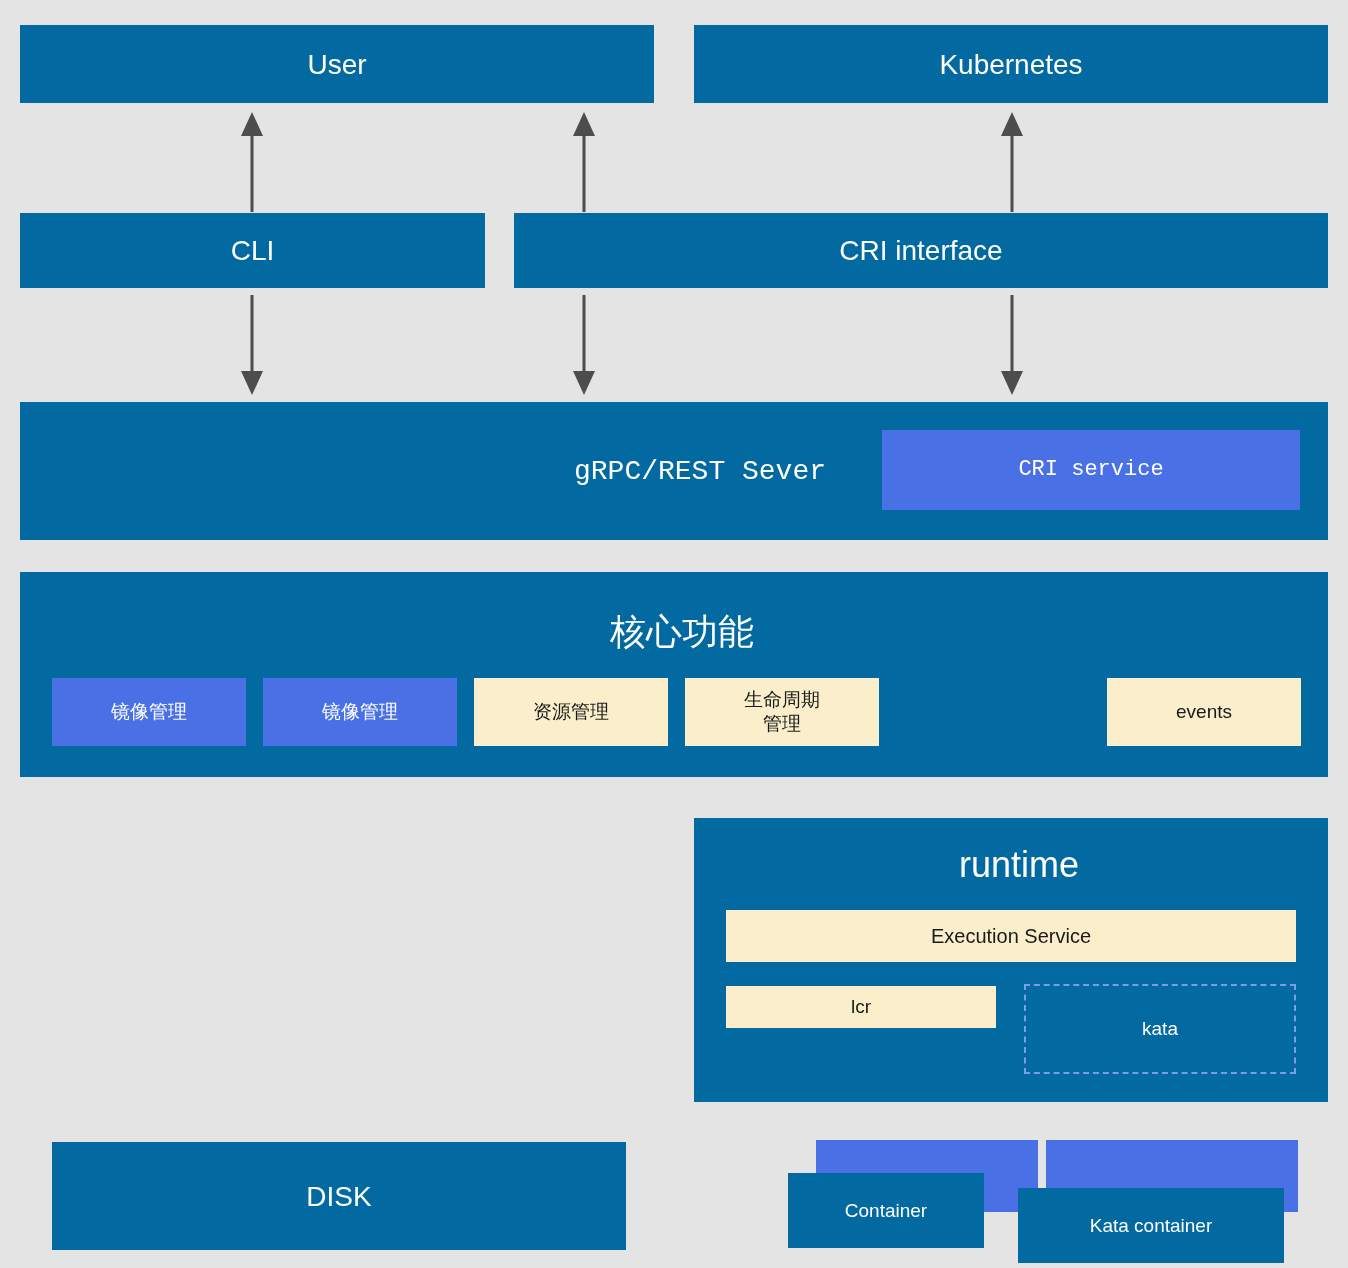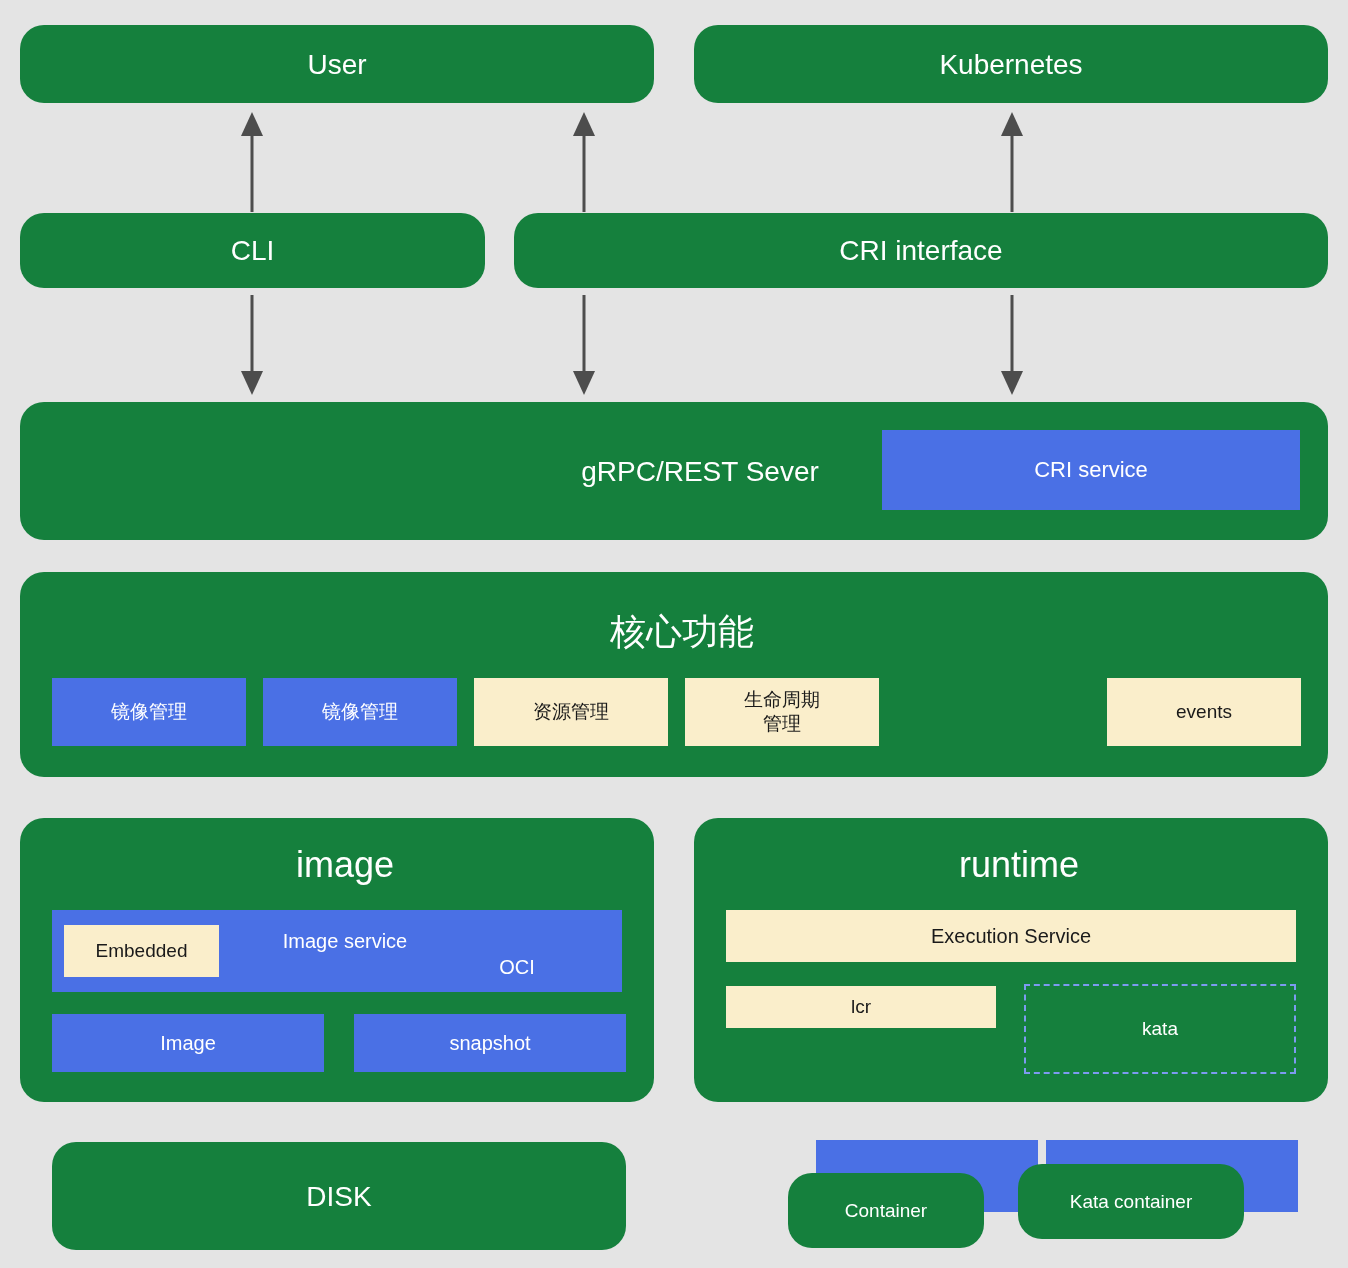--- a/index.html
+++ b/index.html
@@ -20,23 +20,22 @@
   .box {
     position: absolute;
     box-sizing: border-box;
     display: flex;
     align-items: center;
     justify-content: center;
     text-align: center;
     line-height: 1.25;
   }
   .navy {
-    background: #15803d;
-    color: #ffffff;
-    border-radius: 24px;
+    background: #0369a1;
+    color: #ffffff;
   }
   .lightblue {
     background: #4a70e5;
     color: #ffffff;
   }
   .cream {
     background: #faeecb;
     color: #1a1a1a;
   }
   .dashed {
@@ -125,21 +124,21 @@
     </svg>
   </div>
 
   <div class="arrow" style="left:1000px; top:295px;">
     <svg width="24" height="100" viewBox="0 0 24 100">
       <line x1="12" y1="0" x2="12" y2="82" stroke="#4d4d4d" stroke-width="3"></line>
       <polygon points="12,100 23,76 1,76" fill="#4d4d4d"></polygon>
     </svg>
   </div>
 
-  <div class="box navy" style="left:20px; top:402px; width:1308px; height:138px; display:block;">
+  <div class="box navy" style="left:20px; top:402px; width:1308px; height:138px; display:block;font-family:Liberation Mono, monospace;">
     <div class="freetext t28" style="left:510px; top:52px; width:340px; text-align:center;">gRPC/REST Sever</div>
     <div class="box lightblue t26" style="left:862px; top:28px; width:418px; height:80px;">
       <span>CRI service</span>
     </div>
   </div>
 
   <div class="box navy" style="left:20px; top:572px; width:1308px; height:205px; display:block;">
     <div class="grouptitle" style="top:37px;">核心功能</div>
 
     <div class="box lightblue t19" style="left:32px; top:106px; width:194px; height:68px;">
@@ -158,39 +157,20 @@
       <span>生命周期</span>
       <span>管理</span>
     </div>
 
 
     <div class="box cream t19" style="left:1087px; top:106px; width:194px; height:68px;">
       <span>events</span>
     </div>
   </div>
 
-  <div class="box navy" style="left:20px; top:818px; width:634px; height:284px; display:block;">
-    <div class="grouptitle" style="top:24px;">image</div>
-
-    <div class="box lightblue" style="left:32px; top:92px; width:570px; height:82px; display:block;">
-      <div class="box cream t19" style="left:12px; top:15px; width:155px; height:52px;">
-        <span>Embedded</span>
-      </div>
-      <div class="freetext t20" style="left:178px; top:19px; width:230px; text-align:center;">Image service</div>
-      <div class="freetext t20" style="left:400px; top:45px; width:130px; text-align:center;">OCI</div>
-    </div>
-
-    <div class="box lightblue t20" style="left:32px; top:196px; width:272px; height:58px;">
-      <span>Image</span>
-    </div>
-
-    <div class="box lightblue t20" style="left:334px; top:196px; width:272px; height:58px;">
-      <span>snapshot</span>
-    </div>
-  </div>
 
   <div class="box navy" style="left:694px; top:818px; width:634px; height:284px; display:block;">
     <div class="grouptitle" style="top:24px;">runtime</div>
 
     <div class="box cream t20" style="left:32px; top:92px; width:570px; height:52px;">
       <span>Execution Service</span>
     </div>
 
     <div class="box cream t19" style="left:32px; top:168px; width:270px; height:42px;">
       <span>lcr</span>
@@ -208,18 +188,18 @@
 
   <div class="stack-wrap" style="left:788px; top:1140px; width:250px; height:108px;">
     <div class="box lightblue" style="left:28px; top:0px; width:222px; height:72px;"></div>
     <div class="box navy t19" style="left:0px; top:33px; width:196px; height:75px;">
       <span>Container</span>
     </div>
   </div>
 
   <div class="stack-wrap" style="left:1018px; top:1140px; width:280px; height:108px;">
     <div class="box lightblue" style="left:28px; top:0px; width:252px; height:72px;"></div>
-    <div class="box navy t19" style="left:0px; top:24px; width:226px; height:75px;">
+    <div class="box navy t19" style="left:0px; top:48px; width:266px; height:75px;">
       <span>Kata container</span>
     </div>
   </div>
 
 </div>
 
 </body></html>

